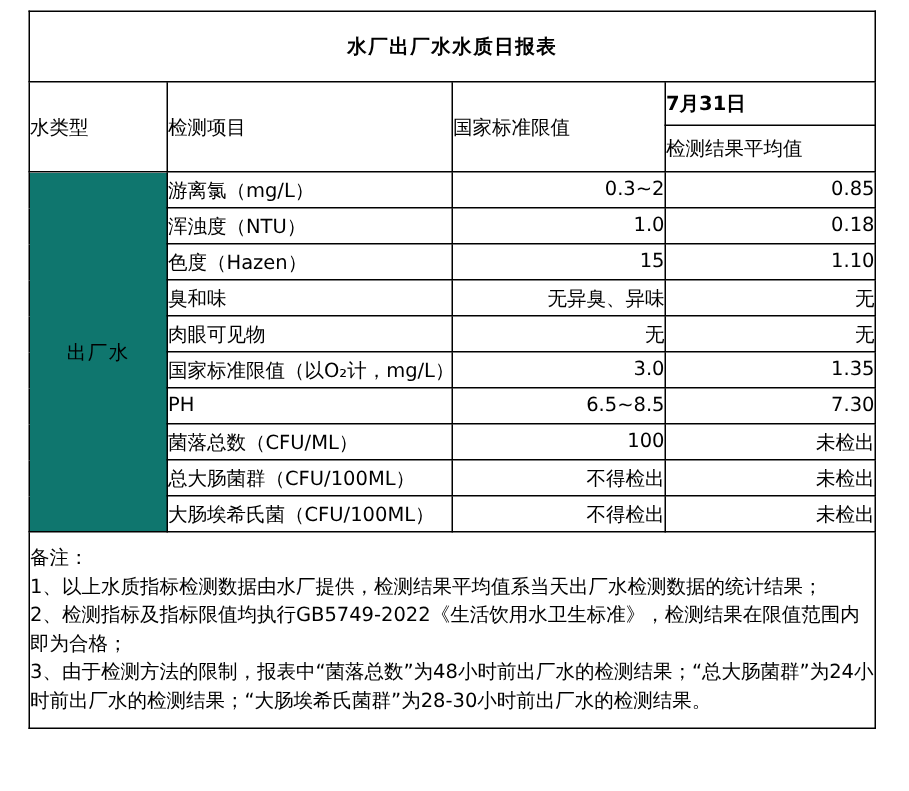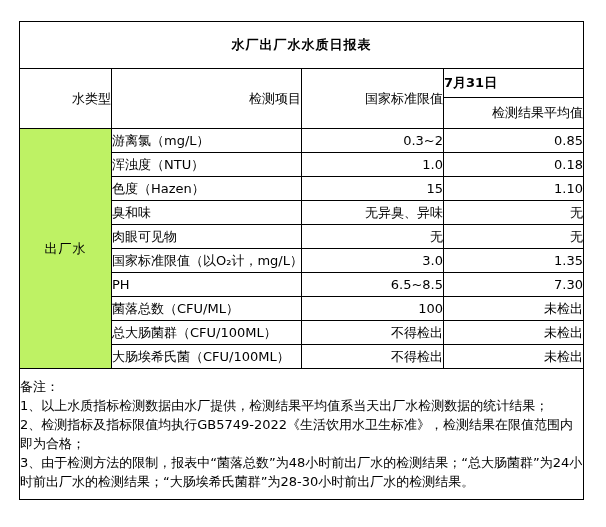--- a/index.html
+++ b/index.html
@@ -5,53 +5,53 @@
   html,body{margin:0;padding:0;background:#ffffff;}
   body{
     width:606px;height:527px;
     font-family:"DejaVu Sans","Liberation Sans",sans-serif;
     color:#000;
     position:relative;
     overflow:hidden;
   }
   .canvas{position:relative;width:606px;height:527px;background:#fff;}
   table.report{
-    position:absolute;left:19px;top:21px;
+    position:absolute;left:19px;top:7px;
     width:564px;
     border-collapse:collapse;
     table-layout:fixed;
   }
   table.report td{
     border:1px solid #000;
     padding:0;
     font-size:13px;
     overflow:hidden;
     vertical-align:middle;
   }
   td.title-cell{
     height:46px;
     text-align:center;
     font-weight:bold;
     font-size:16px;
     letter-spacing:1px;
   }
   td.hdr{
-    text-align:right;
+    text-align:left;
     font-size:13px;
     margin-top:15px;
   }
   tr.hdr-top td{height:28px;}
   tr.hdr-bottom td{height:30px;}
   td.date-cell{
     font-weight:bold;
     font-size:15px;
   }
   tr.data-row td{height:23px;}
   td.wtype{
-    background:#bef264;
+    background:#0f766e;
     text-align:center;
     font-size:14px;
     letter-spacing:1px;
   }
   td.item{
     text-align:left;
     padding-left:4px;
     padding-right:2px;
     font-size:13px;
     white-space:nowrap;

